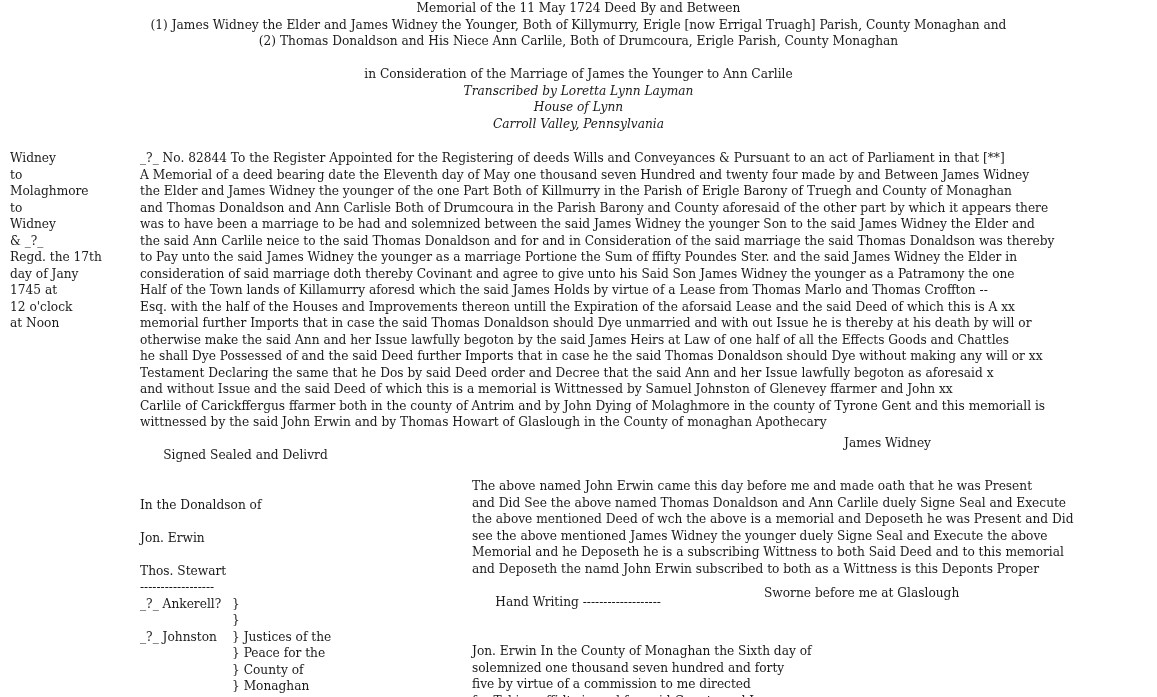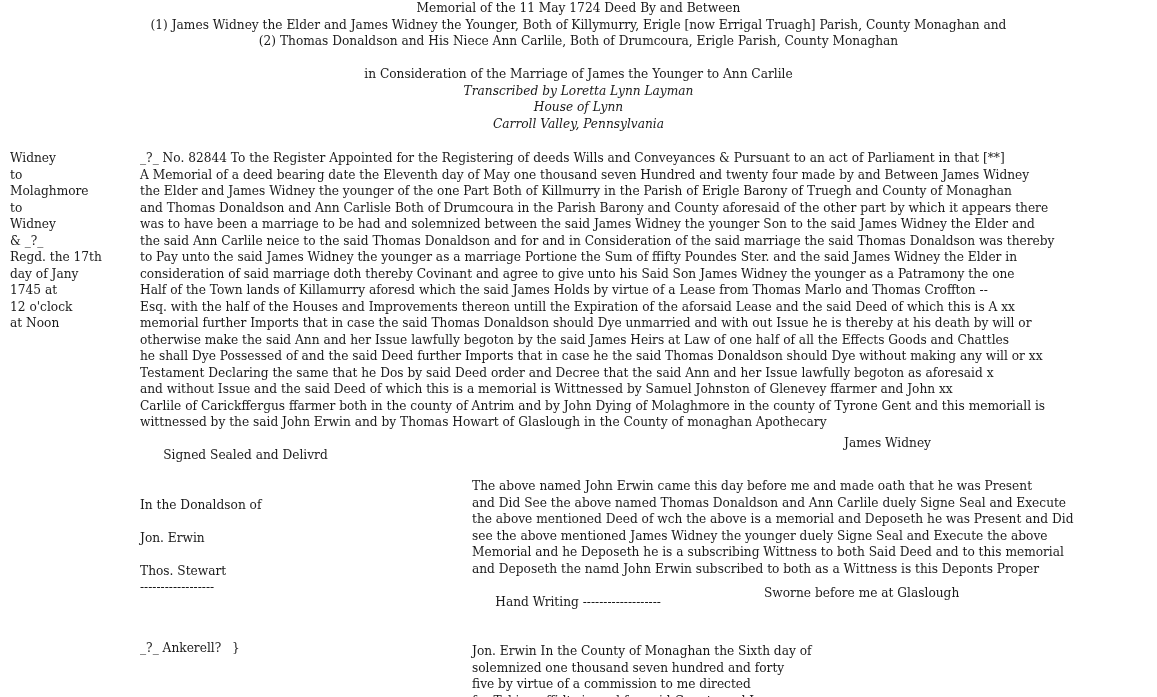--- a/index.html
+++ b/index.html
@@ -26,21 +26,21 @@
     position: absolute;
     left: 10px; top: 150px;
   }
   .body-col {
     position: absolute;
     left: 140px; top: 150px;
     width: 1017px;
   }
   .signed-row { position: relative; }
   .signer { position: absolute; left: 679px; top: 4px; margin-left: 25px; }
-  .jrow { display: flex; margin-top: 44px; }
+  .jrow { display: flex; }
   .jname { display: inline-block; width: 92px; flex: 0 0 92px; }
   .affidavit-col {
     position: absolute;
     left: 472px; top: 478px;
     width: 685px;
   }
   .handwriting-row { position: relative; }
   .sworn { position: absolute; left: 292px; top: 8px; }
 </style>
 </head>

